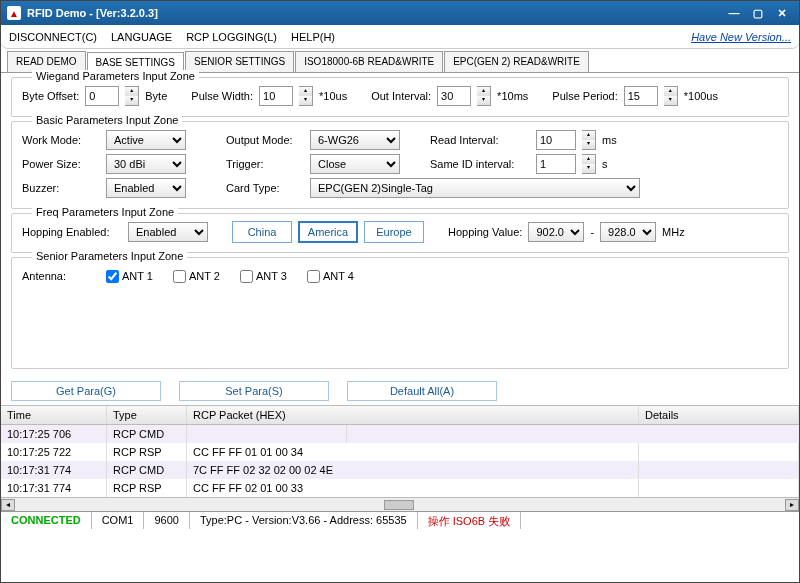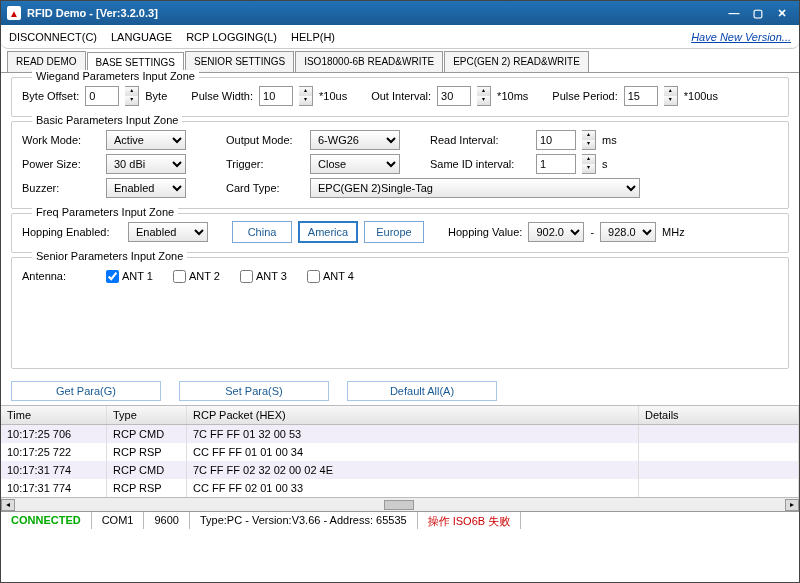--- a/index.html
+++ b/index.html
@@ -213,21 +213,20 @@
   <div class="grid-head">
     <div class="c-time">Time</div>
     <div class="c-type">Type</div>
     <div class="c-pkt">RCP Packet (HEX)</div>
     <div class="c-det">Details</div>
   </div>
   <div id="grid-body">
       <div class="grid-row">
         <div class="c-time">10:17:25 706</div>
         <div class="c-type">RCP CMD</div>
-        <div class="c-pkt">7C FF FF 01 32 00 53</div>
         <div class="c-det"></div>
       </div>
       <div class="grid-row">
         <div class="c-time">10:17:25 722</div>
         <div class="c-type">RCP RSP</div>
         <div class="c-pkt">CC FF FF 01 01 00 34</div>
         <div class="c-det"></div>
       </div>
       <div class="grid-row">
         <div class="c-time">10:17:31 774</div>

